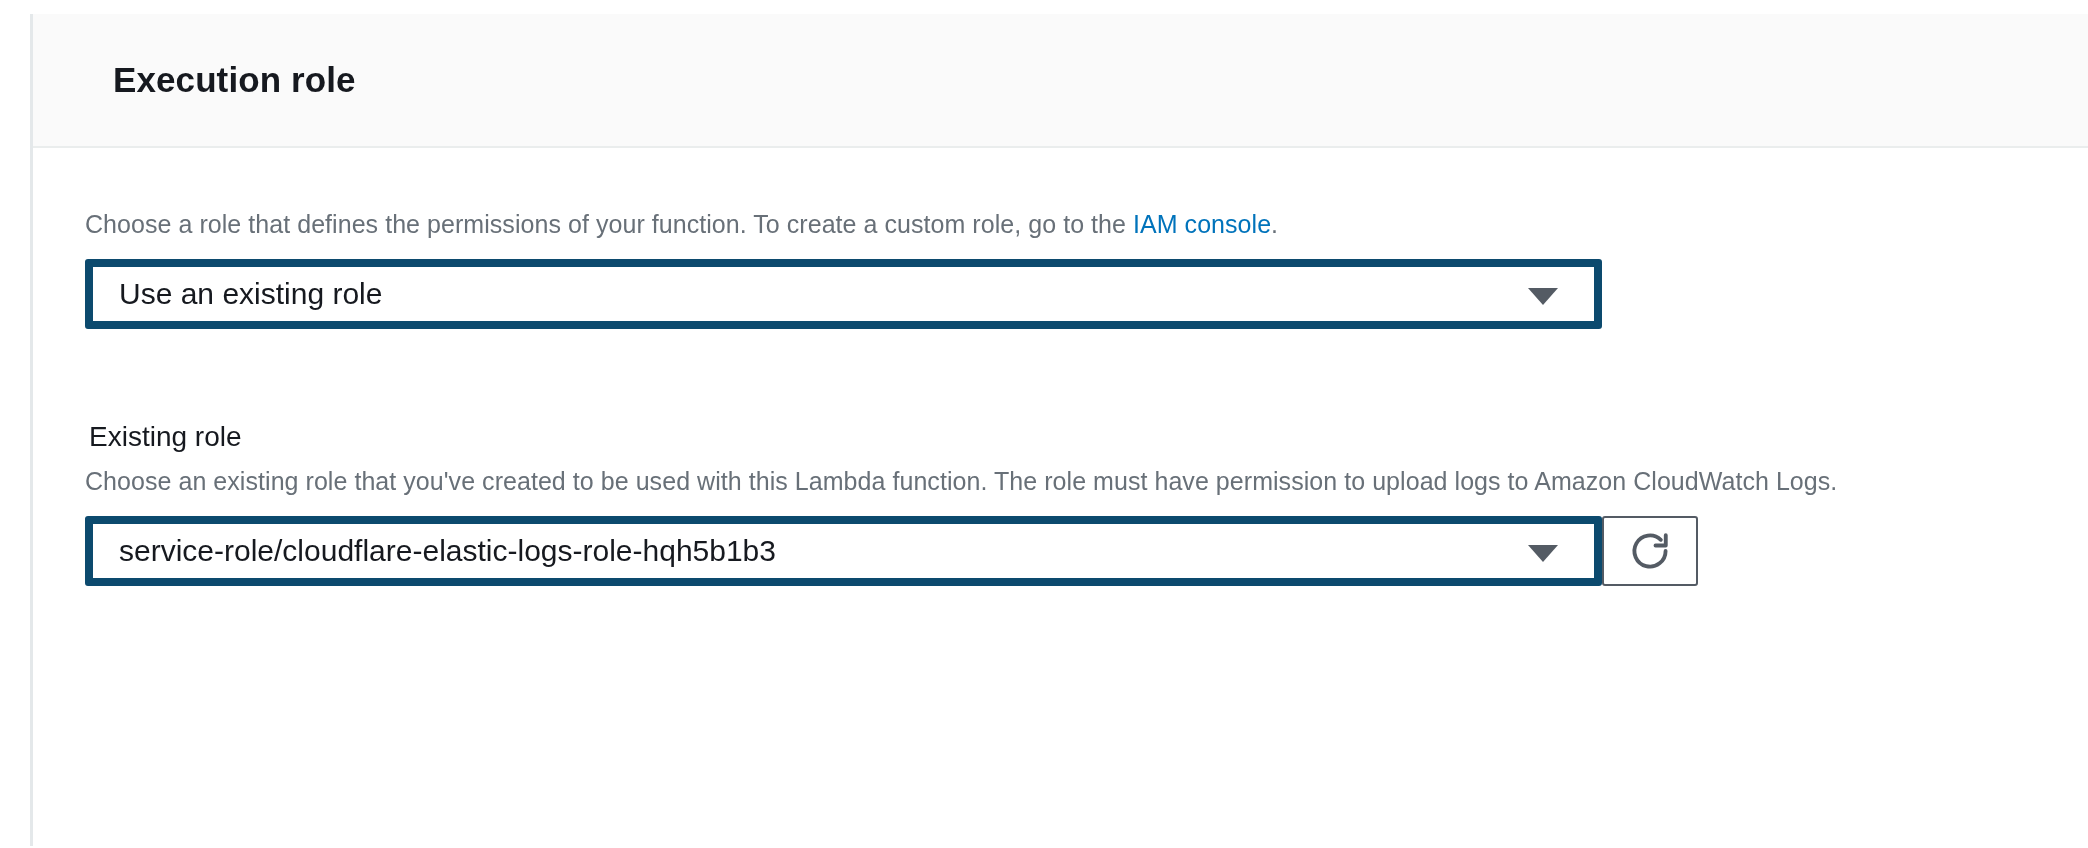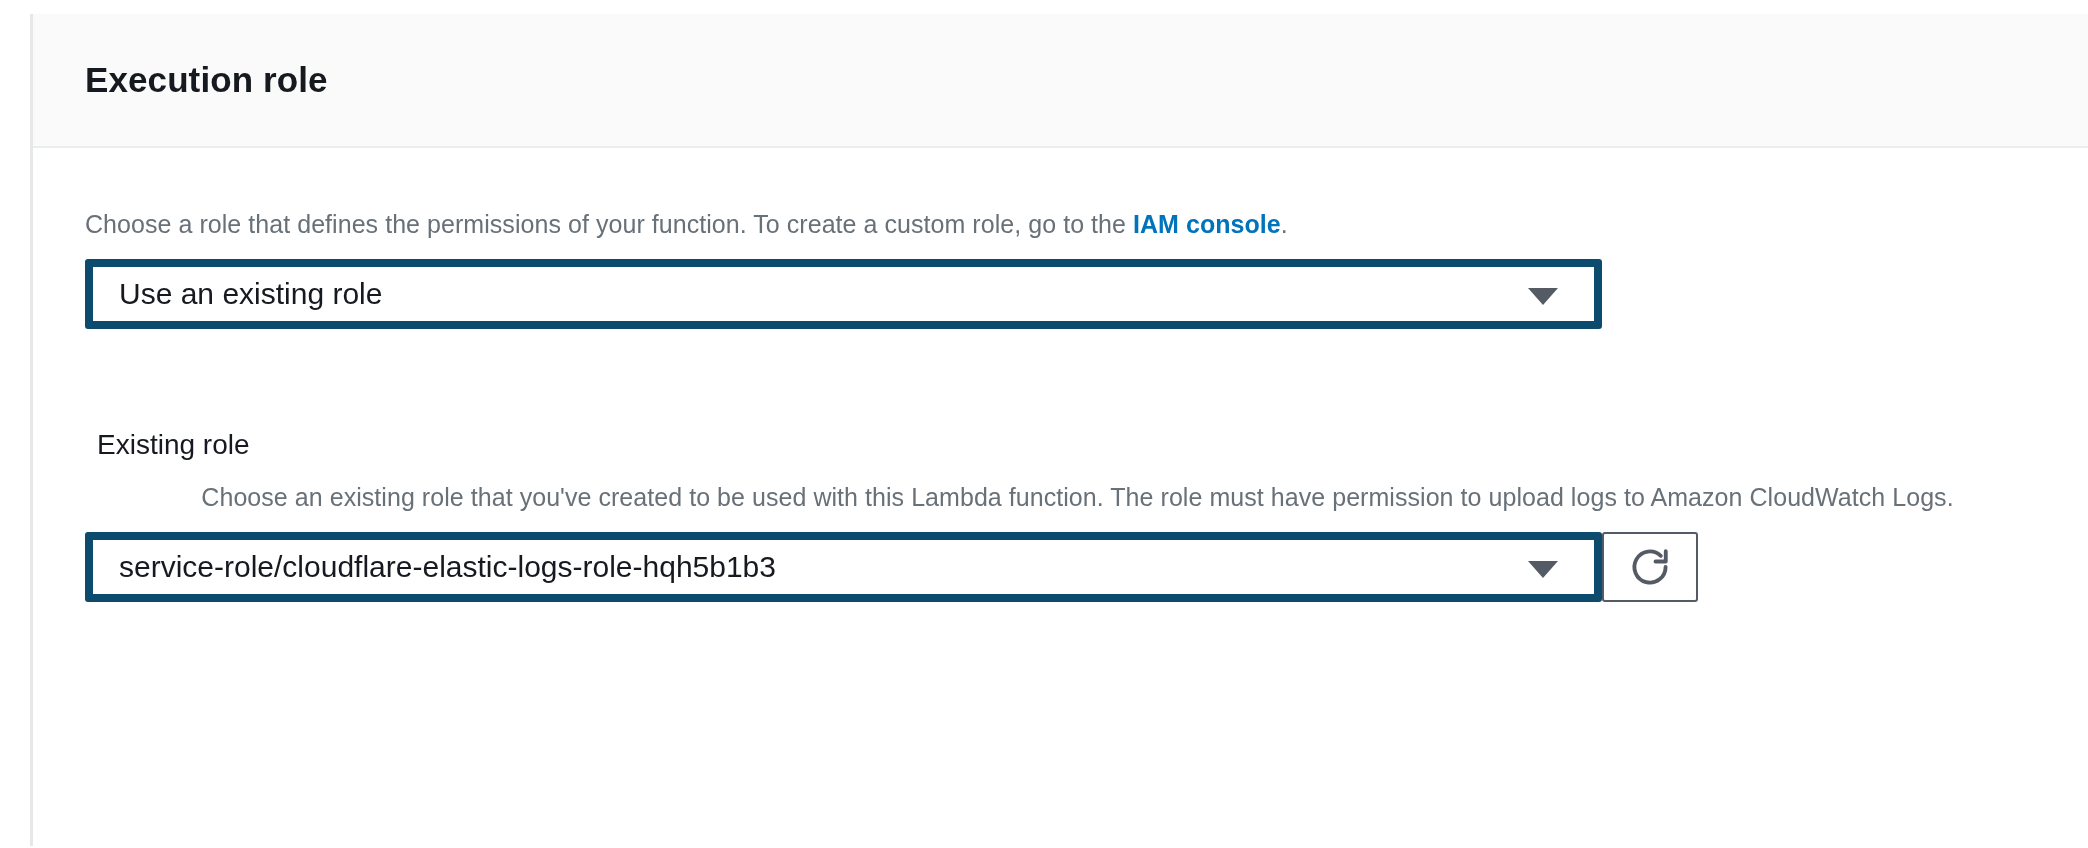--- a/index.html
+++ b/index.html
@@ -37,46 +37,46 @@
     display: flex;
     align-items: center;
   }
 
   .card-title {
     font-size: 35px;
     font-weight: 700;
     color: #16191f;
     letter-spacing: 0.1px;
     line-height: 1.2;
+    margin-left: 28px;
   }
 
   .card-body {
     padding: 0 0 0 52px;
   }
 
   .desc {
     color: #687078;
     font-size: 25px;
     line-height: 1.35;
     margin: 0;
     padding-top: 60px;
     letter-spacing: 0.05px;
   }
 
   .desc-2 {
     padding-top: 0;
     max-width: 1990px;
-    text-align: center;
   }
 
   a.link,
   .link {
     color: #0073bb;
     text-decoration: none;
-    font-weight: 700;
+    font-weight: 400;
   }
 
   .field-block {
     margin-top: 17px;
   }
 
   .select-row {
     display: flex;
     align-items: center;
   }
@@ -112,21 +112,21 @@
     height: 0;
     border-left: 15px solid transparent;
     border-right: 15px solid transparent;
     border-top: 17px solid #545b64;
   }
 
   .label-strong {
     font-size: 28px;
     color: #16191f;
     line-height: 1.3;
-    margin: 12px;
+    margin: 4px;
     padding-top: 86px;
   }
 
   .help-under-label {
     padding-top: 6px;
     max-width: 1985px;
   }
 
   .refresh-btn {
     box-sizing: border-box;

